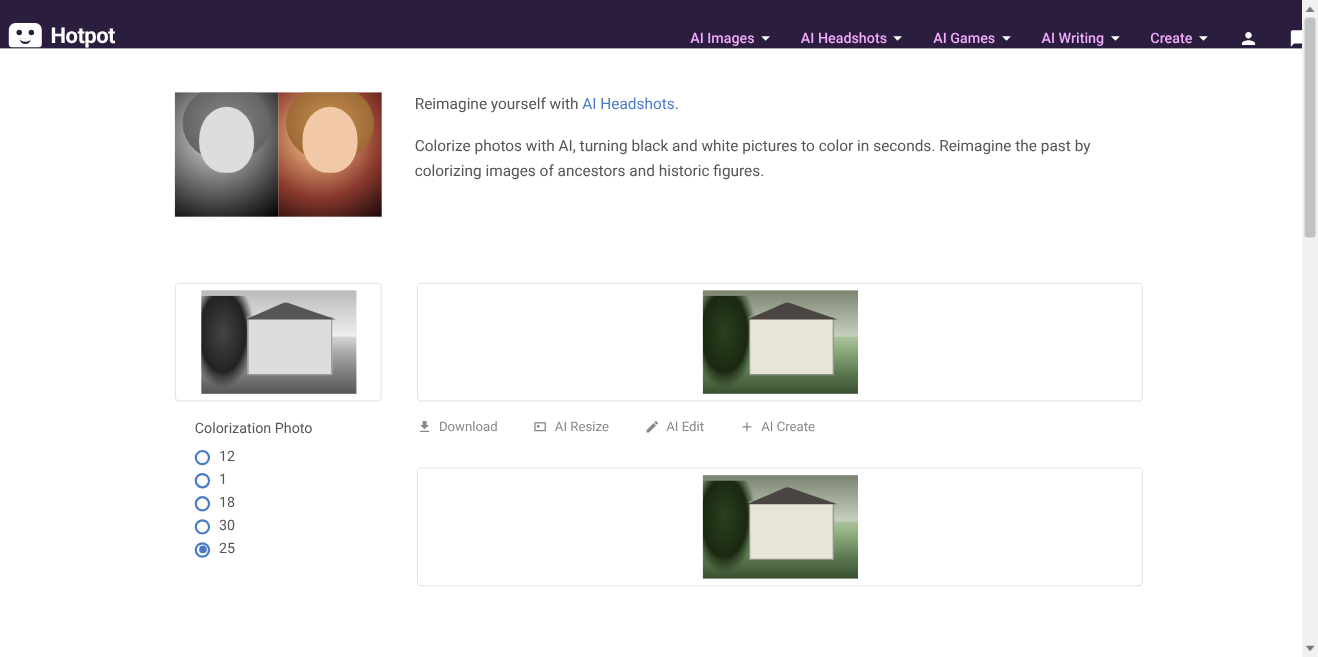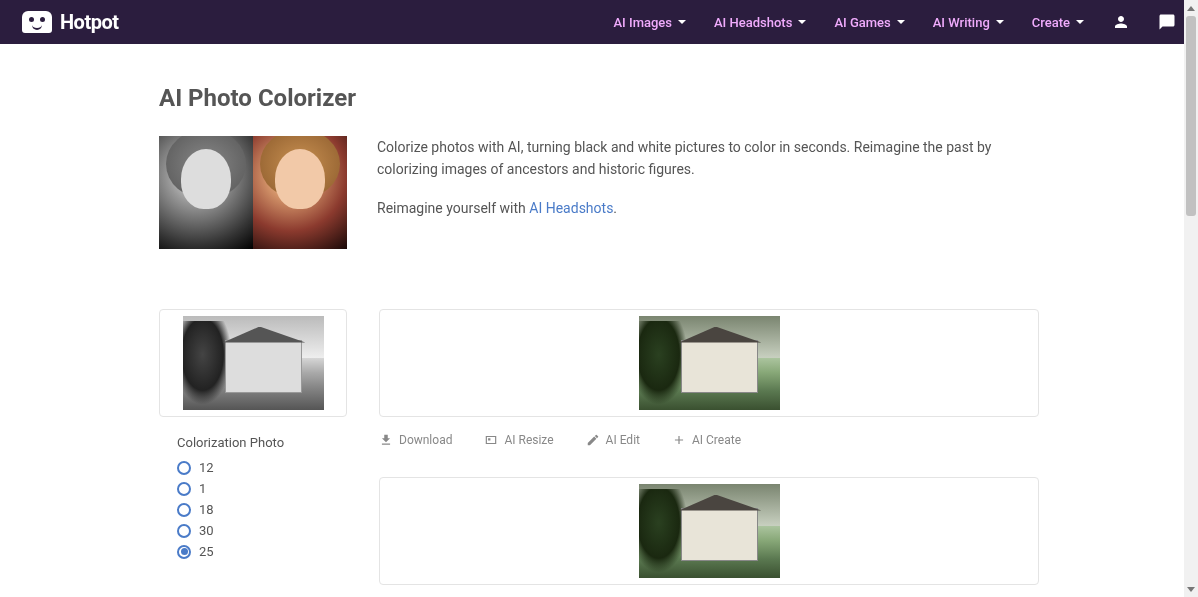--- a/index.html
+++ b/index.html
@@ -3,22 +3,22 @@
 <meta charset="utf-8">
 <style>
 * { margin: 0; padding: 0; box-sizing: border-box; }
 body { font-family: -apple-system, BlinkMacSystemFont, "Segoe UI", Roboto, Arial, sans-serif; background: #fff; }
 
 
 .header {
   background: #2b1d3e;
   height: 44px;
   display: flex;
-  align-items: center;
-  padding: 0 22px;
+  align-items: flex-end;
+  padding: 0 8px;
 }
 .logo-box { display: flex; align-items: center; gap: 8px; cursor: pointer; }
 .logo-face {
   width: 30px; height: 22px; background: #fff; border-radius: 6px 6px 3px 3px;
   position: relative; display: flex; align-items: center; justify-content: center;
 }
 .logo-face::before, .logo-face::after {
   content: ''; position: absolute; width: 5px; height: 5px; background: #2b1d3e; border-radius: 50%; top: 6px;
 }
 .logo-face::before { left: 7px; }
@@ -182,38 +182,37 @@
     <svg class="icon-user" viewBox="0 0 24 24">
         <path d="M12 12c2.2 0 4-1.8 4-4s-1.8-4-4-4-4 1.8-4 4 1.8 4 4 4zm0 2c-2.7 0-8 1.3-8 4v2h16v-2c0-2.7-5.3-4-8-4z"></path>
       </svg>
     <svg class="icon-chat" viewBox="0 0 24 24">
         <path d="M20 2H4c-1.1 0-2 .9-2 2v18l4-4h14c1.1 0 2-.9 2-2V4c0-1.1-.9-2-2-2z"></path>
       </svg>
   </div>
 </div>
 
 <div class="page">
-  <h1 class="title">AI Photo Colorizer</h1>
 
   <div class="intro">
     <div class="intro-img">
       <div class="half bw">
           <div class="hair"></div>
           <div class="face"></div>
         </div>
       <div class="half color">
           <div class="hair"></div>
           <div class="face"></div>
         </div>
     </div>
     <div class="intro-text">
-      <p>Colorize photos with AI, turning black and white pictures to color in seconds. Reimagine the past by colorizing images of ancestors and historic figures.</p>
       <p>
         <span>Reimagine yourself with </span><a href="#">AI Headshots</a><span>.</span>
       </p>
+      <p>Colorize photos with AI, turning black and white pictures to color in seconds. Reimagine the past by colorizing images of ancestors and historic figures.</p>
     </div>
   </div>
 
   <div class="workzone">
 
     <div class="left-panel">
       <div class="card thumb-card">
         <div class="thumb">
           <div class="tree"></div>
             <div class="house"></div>

